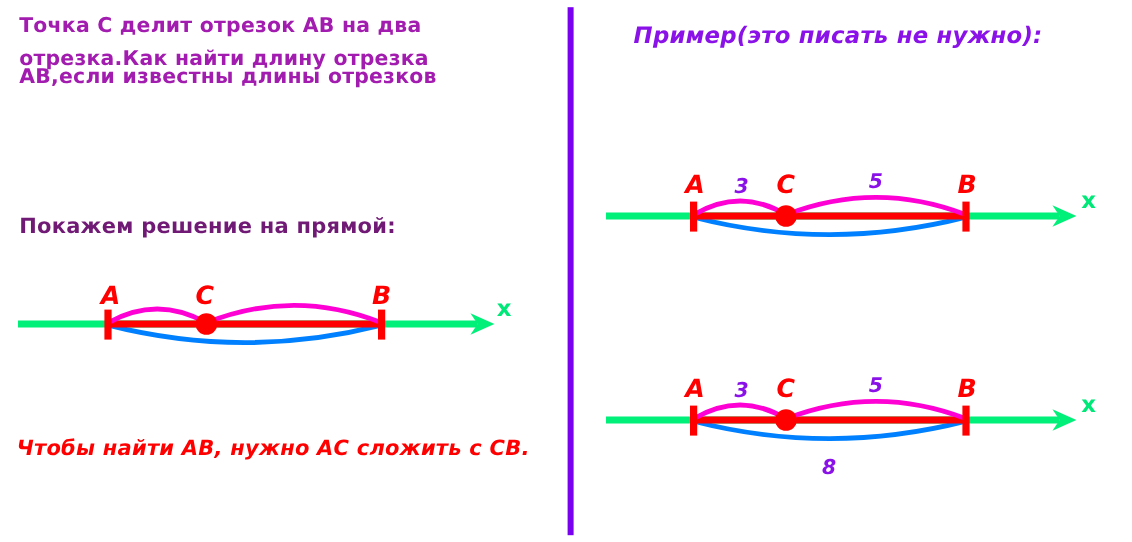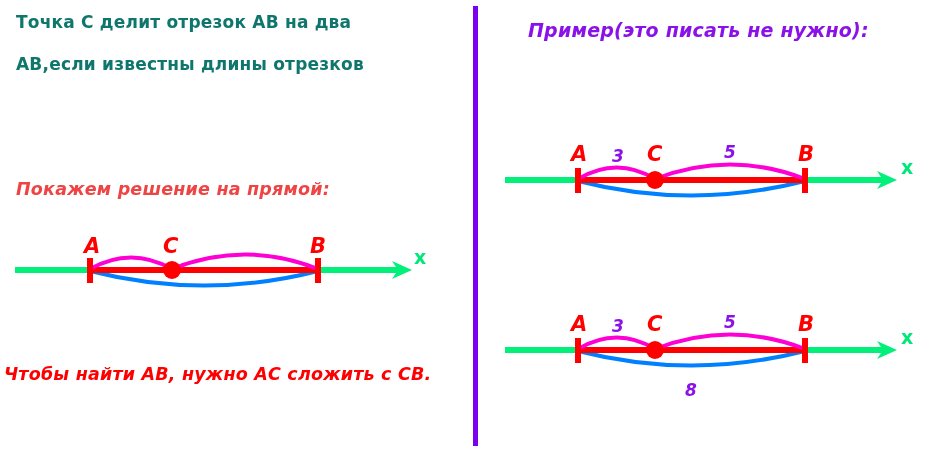--- a/index.html
+++ b/index.html
@@ -17,29 +17,28 @@
   }
 
   
   .txt {
     position: absolute;
     white-space: pre;
     font-weight: bold;
     letter-spacing: 0.2px;
   }
   .green-text {
-    color: #0f766e;
+    color: #a21caf;
     font-size: 17px;
     line-height: 25px;
   }
   .blue-text {
-    color: #ef4444;
+    color: #701a75;
     font-size: 17.5px;
     line-height: 25px;
-    font-style: italic;
   }
   .red-text {
     color: #ff0000;
     font-size: 17.5px;
     line-height: 28px;
     font-style: italic;
   }
   .purple-text {
     color: #8a12e8;
     font-size: 19px;
@@ -83,20 +82,21 @@
     font-size: 19px;
     font-style: normal;
   }
 </style>
 </head>
 <body>
 
 <div id="page">
 
   <div class="txt green-text" style="left:16px; top:10px;">Точка С делит отрезок АВ на два</div>
+  <div class="txt green-text" style="left:16px; top:37px;">отрезка.Как найти длину отрезка</div>
   <div class="txt green-text" style="left:16px; top:52px;">АВ,если известны длины отрезков</div>
 
   <div class="txt blue-text" style="left:16px; top:177px;">Покажем решение на прямой:</div>
 
   <div class="figure" style="left:0px; top:238px; width:450px; height:70px;">
     <svg width="450" height="70" viewBox="0 0 450 70">
 
       <line x1="15" y1="32" x2="398" y2="32" stroke="#00f07a" stroke-width="6"></line>
       <polygon points="392,23 412,32 392,41 398,32" fill="#00f07a"></polygon>
 
@@ -111,21 +111,21 @@
       <line x1="318" y1="20" x2="318" y2="45" stroke="#ff0000" stroke-width="6"></line>
 
       <circle cx="172" cy="32" r="9" fill="#ff0000"></circle>
     </svg>
     <span class="lbl lbl-point" style="left:84px; top:-2px;">A</span>
     <span class="lbl lbl-point" style="left:163px; top:-2px;">C</span>
     <span class="lbl lbl-point" style="left:310px; top:-2px;">B</span>
     <span class="lbl lbl-axis" style="left:414px; top:10px;">x</span>
   </div>
 
-  <div class="txt red-text" style="left:4px; top:360px;">Чтобы найти АВ, нужно АС сложить с СВ.</div>
+  <div class="txt red-text" style="left:14px; top:360px;">Чтобы найти АВ, нужно АС сложить с СВ.</div>
 
   <div class="divider" style="left:473px; top:6px; width:5px; height:440px;"></div>
 
   <div class="txt purple-text" style="left:528px; top:18px;">Пример(это писать не нужно):</div>
 
   <div class="figure" style="left:495px; top:148px; width:448px; height:70px;">
     <svg width="448" height="70" viewBox="0 0 448 70">
       <line x1="10" y1="32" x2="388" y2="32" stroke="#00f07a" stroke-width="6"></line>
       <polygon points="382,23 402,32 382,41 388,32" fill="#00f07a"></polygon>
       <path d="M 83 33 Q 196 62 310 33" stroke="#0080ff" stroke-width="4" fill="none"></path>

